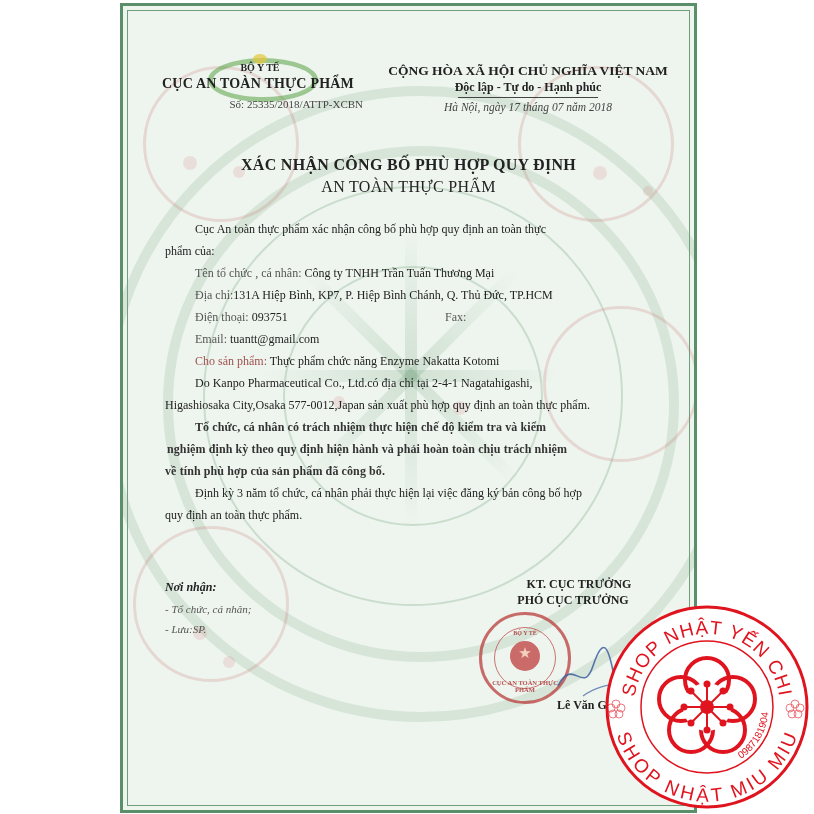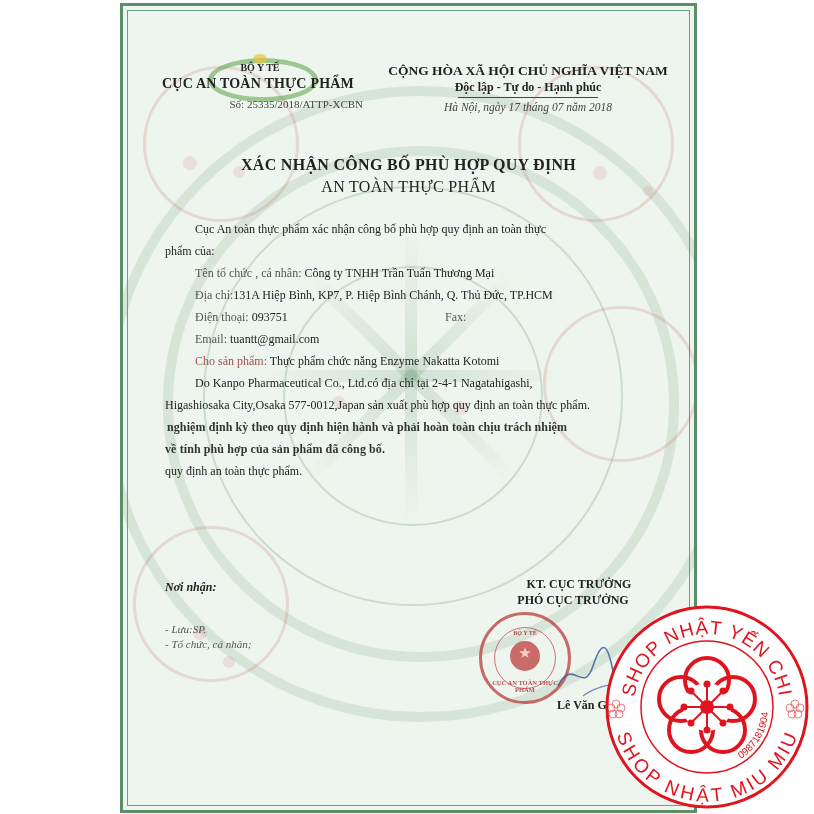--- a/index.html
+++ b/index.html
@@ -151,27 +151,29 @@
       <span class="lbl fax">Fax:</span>
     </p>
     <p class="indent">
       <span class="lbl">Email:</span><span>  tuantt@gmail.com</span>
     </p>
     <p class="indent">
       <span class="lbl red">Cho sản phẩm:</span><span> Thực phẩm chức năng Enzyme Nakatta Kotomi</span>
     </p>
     <p class="indent">Do Kanpo Pharmaceutical Co., Ltd.có địa chỉ tại 2-4-1 Nagatahigashi,</p>
     <p>Higashiosaka City,Osaka 577-0012,Japan sản xuất phù hợp quy định an toàn thực phẩm.</p>
+    <p class="indent bold-par">Tổ chức, cá nhân có trách nhiệm thực hiện chế độ kiểm tra và kiểm</p>
     <p class="bold-par" style="padding-left:2px">nghiệm định kỳ theo quy định hiện hành và phải hoàn toàn chịu trách nhiệm</p>
     <p class="bold-par">về tính phù hợp của sản phẩm đã công bố.</p>
+    <p class="indent">Định kỳ 3 năm tổ chức, cá nhân phải thực hiện lại việc đăng ký bản công bố hợp</p>
     <p>quy định an toàn thực phẩm.</p>
   </div>
 
   <div class="abs recv-title">Nơi nhận:</div>
-  <div class="abs recv-item" style="top:632px">- Tổ chức, cá nhân;</div>
+  <div class="abs recv-item" style="top:597px">- Tổ chức, cá nhân;</div>
   <div class="abs recv-item" style="top:617px">- Lưu:SP.</div>
 
   <div class="abs sign1">KT. CỤC TRƯỞNG</div>
   <div class="abs sign2">PHÓ CỤC TRƯỞNG</div>
 
   <div class="official-seal">
     <div class="inner"></div>
     <div class="emblem"></div>
     <div class="star">★</div>
     <div class="seal-top">BỘ Y TẾ</div>

